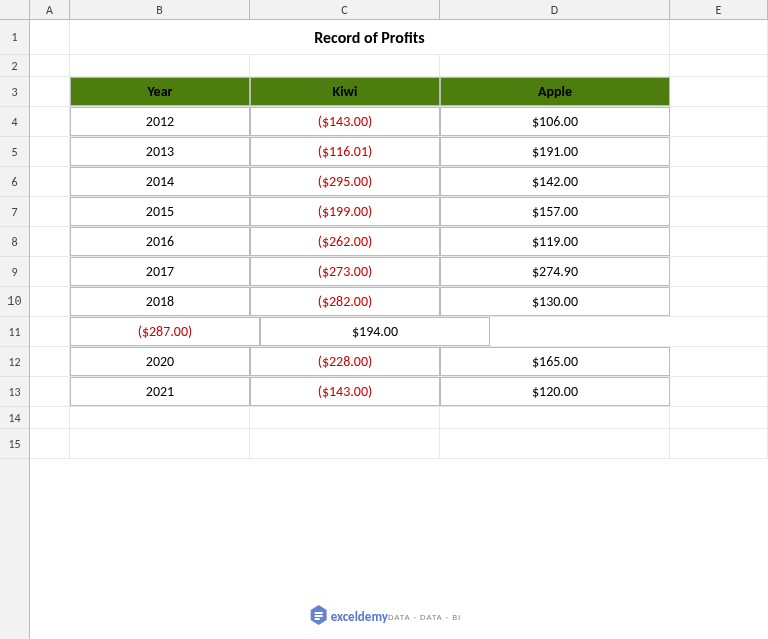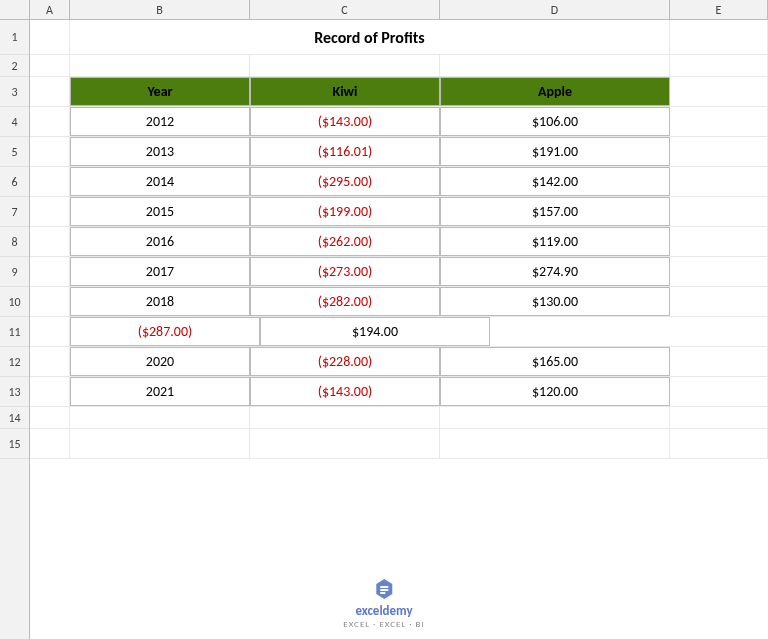--- a/index.html
+++ b/index.html
@@ -143,21 +143,21 @@
       color: #000000;
     }
 
     
     .footer-logo {
       position: absolute;
       bottom: 10px;
       left: 50%;
       transform: translateX(-50%);
       display: flex;
-      flex-direction: column;
+      flex-direction: row;
       align-items: center;
       color: #888;
       font-size: 10px;
     }
 
     .logo-icon {
       width: 24px;
       height: 24px;
       margin-bottom: 2px;
     }
@@ -193,21 +193,21 @@
     <div class="row-numbers" id="row-numbers-container">
     <div class="row-num-cell" style="height: 35px; min-height: 35px;">1</div>
         <div class="row-num-cell" style="height: 22px; min-height: 22px;">2</div>
         <div class="row-num-cell" style="height: 30px; min-height: 30px;">3</div>
         <div class="row-num-cell" style="height: 30px; min-height: 30px;">4</div>
         <div class="row-num-cell" style="height: 30px; min-height: 30px;">5</div>
         <div class="row-num-cell" style="height: 30px; min-height: 30px;">6</div>
         <div class="row-num-cell" style="height: 30px; min-height: 30px;">7</div>
         <div class="row-num-cell" style="height: 30px; min-height: 30px;">8</div>
         <div class="row-num-cell" style="height: 30px; min-height: 30px;">9</div>
-        <div class="row-num-cell" style="height: 30px; min-height: 30px;">10</div>
+        <div class="row-num-cell" style="height: 30px; min-height: 30px; font-family: Liberation Mono, monospace;">10</div>
         <div class="row-num-cell" style="height: 30px; min-height: 30px;">11</div>
         <div class="row-num-cell" style="height: 30px; min-height: 30px;">12</div>
         <div class="row-num-cell" style="height: 30px; min-height: 30px;">13</div>
         <div class="row-num-cell" style="height: 22px; min-height: 22px;">14</div>
         <div class="row-num-cell" style="height: 30px; min-height: 30px;">15</div>
       </div>
 
     <div class="cells-area">
 
       <div class="spreadsheet-row row-h-title">
@@ -390,16 +390,16 @@
   </div>
 
   <div class="footer-logo">
     <svg class="logo-icon" viewBox="0 0 24 24" xmlns="http://www.w3.org/2000/svg">
       <polygon points="12,2 20,7 20,17 12,22 4,17 4,7" fill="#4a6fc4" opacity="0.85"></polygon>
       <rect x="8" y="9" width="8" height="2" fill="white"></rect>
       <rect x="8" y="12" width="8" height="2" fill="white"></rect>
       <rect x="8" y="15" width="5" height="2" fill="white"></rect>
     </svg>
     <span class="logo-text">exceldemy</span>
-    <span class="logo-subtext">EXCEL · EXCEL · BI</span>
+    <span class="logo-subtext">DATA · DATA · BI</span>
   </div>
 
 </div>
 
 </body></html>

